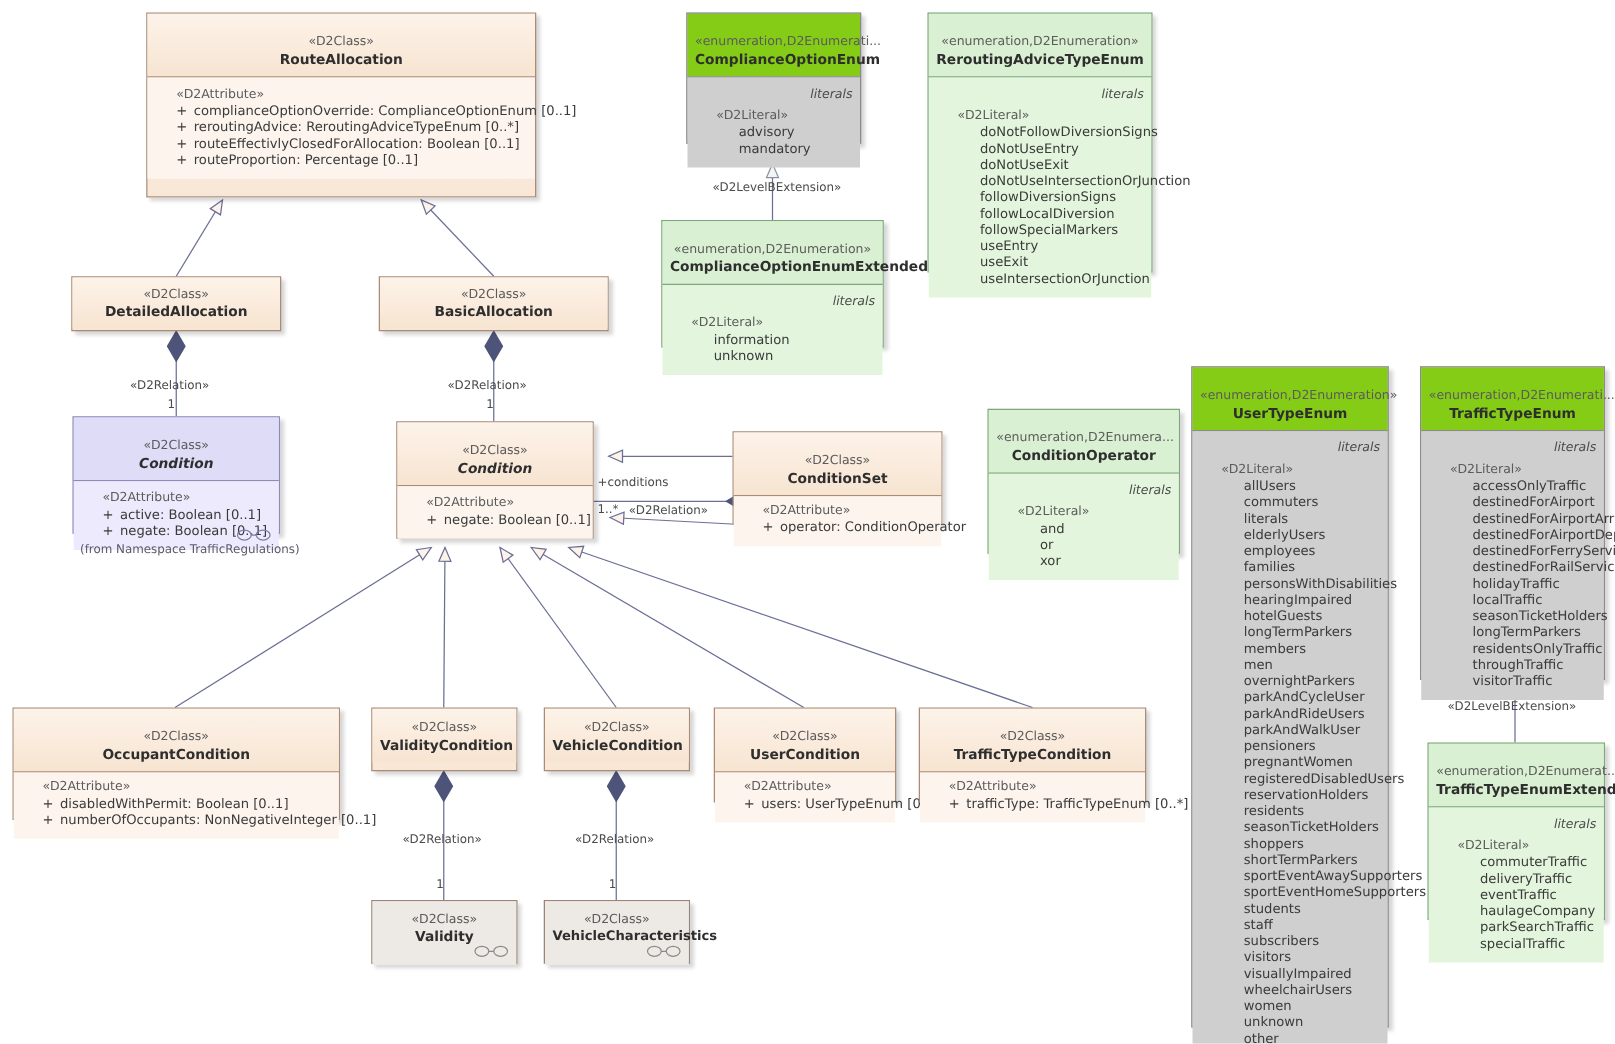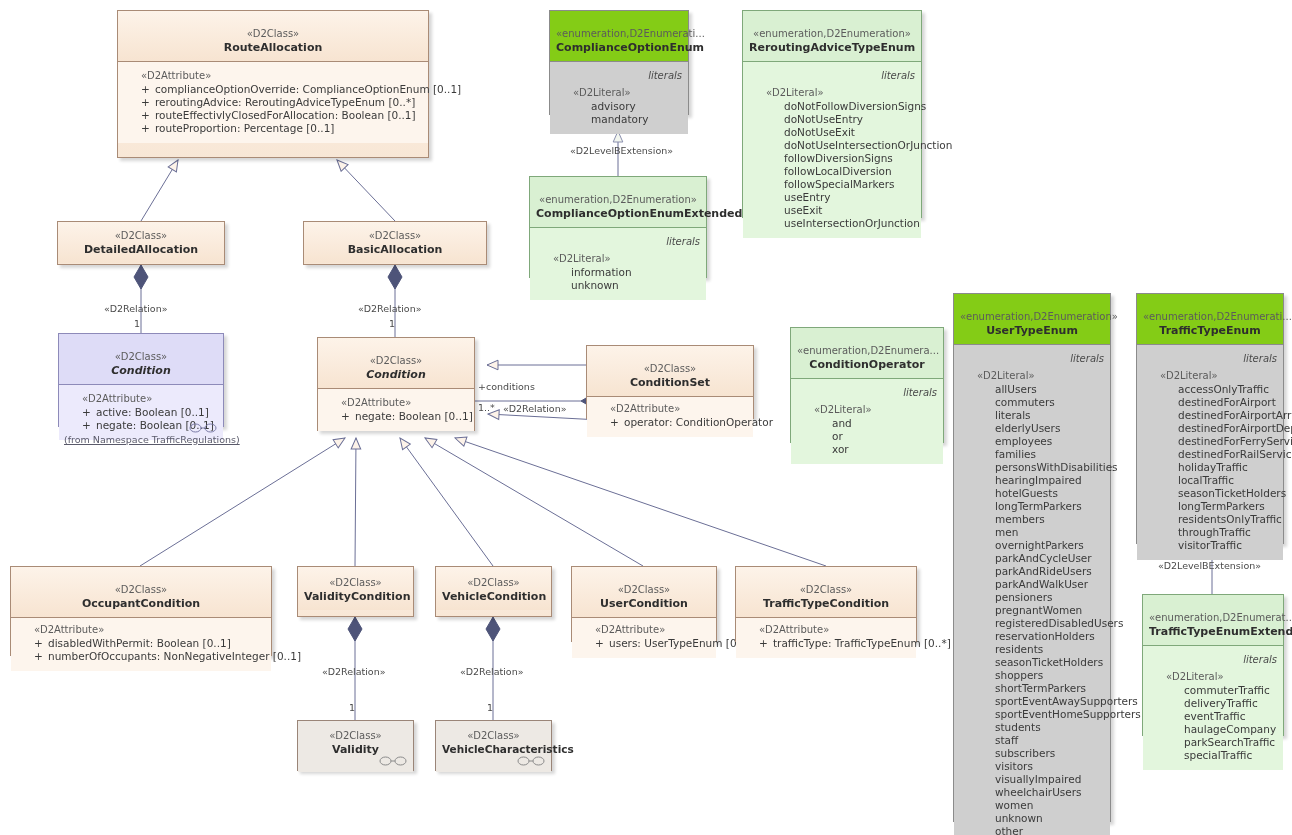--- a/index.html
+++ b/index.html
@@ -74,21 +74,20 @@
     position:absolute;
     font-size:9.5px;
     color:#4a4a4a;
     white-space:nowrap;
   }
   .note{
     position:absolute;
     font-size:9.5px;
     color:#5a5a6a;
     white-space:nowrap;
-    text-decoration:underline;
   }
   
   .lolli{position:absolute;}
 </style>
 </head>
 <body>
 
 <div id="canvas">
 
   <svg id="wires" viewBox="0 0 1292 835">

